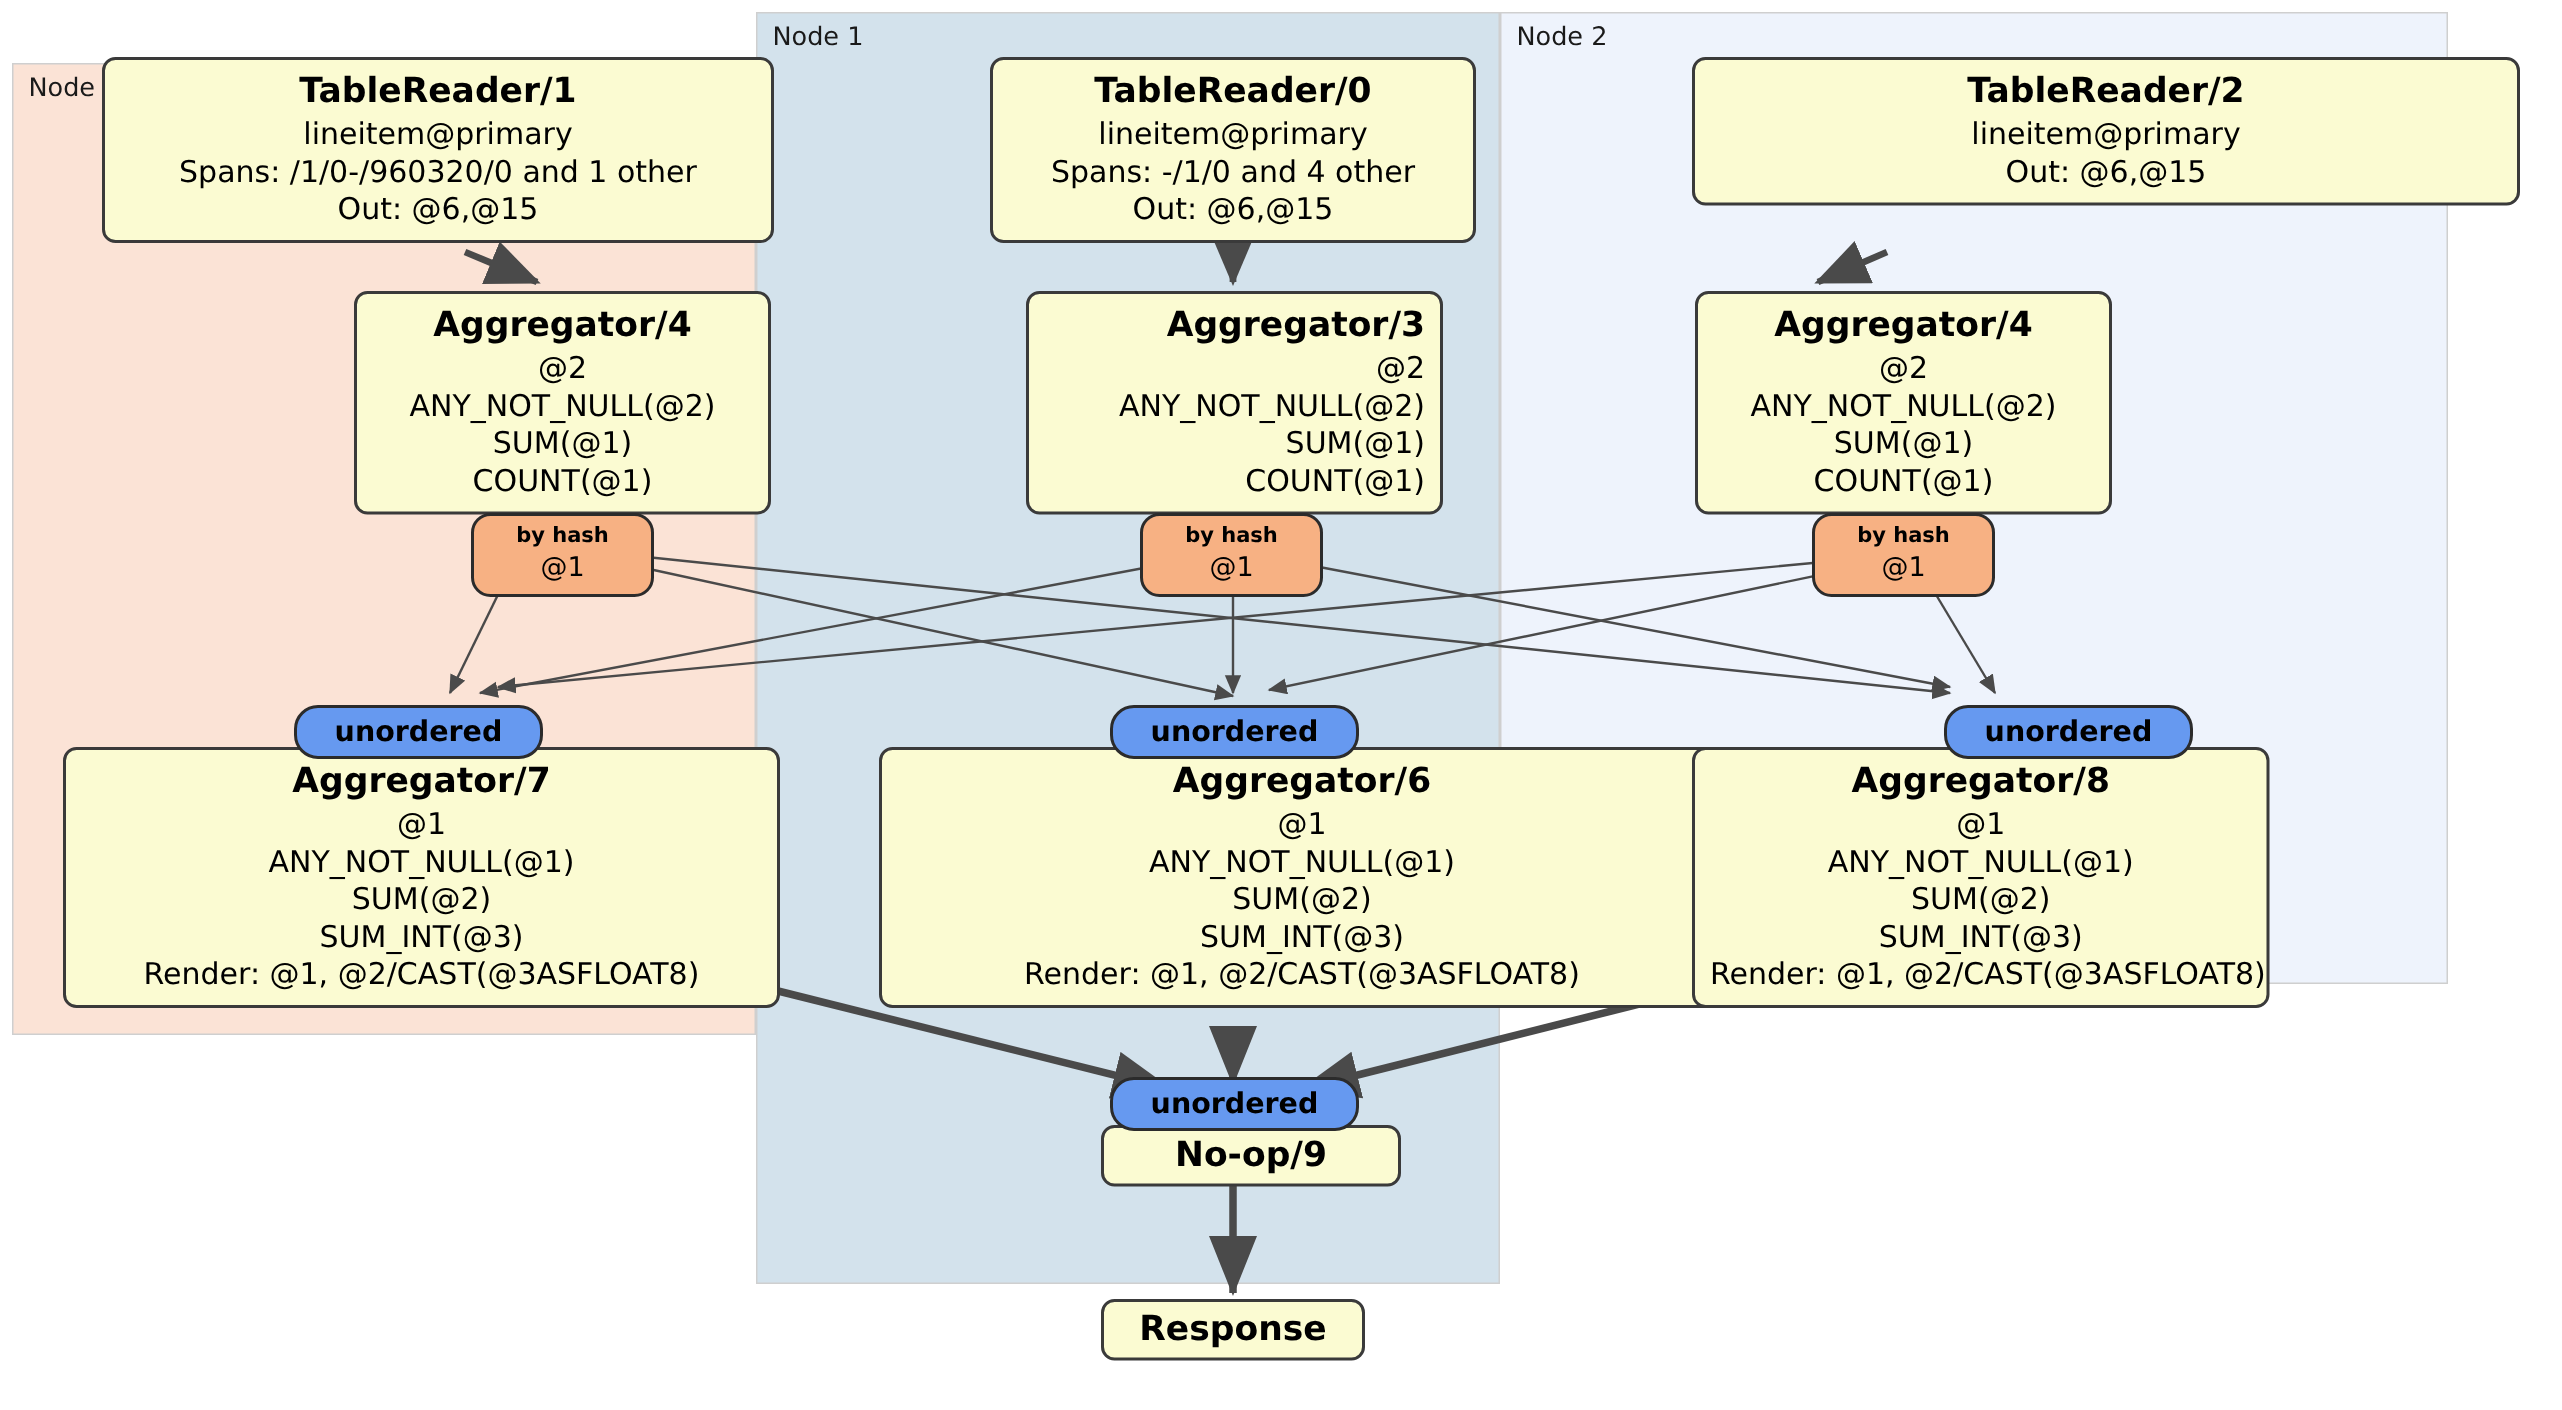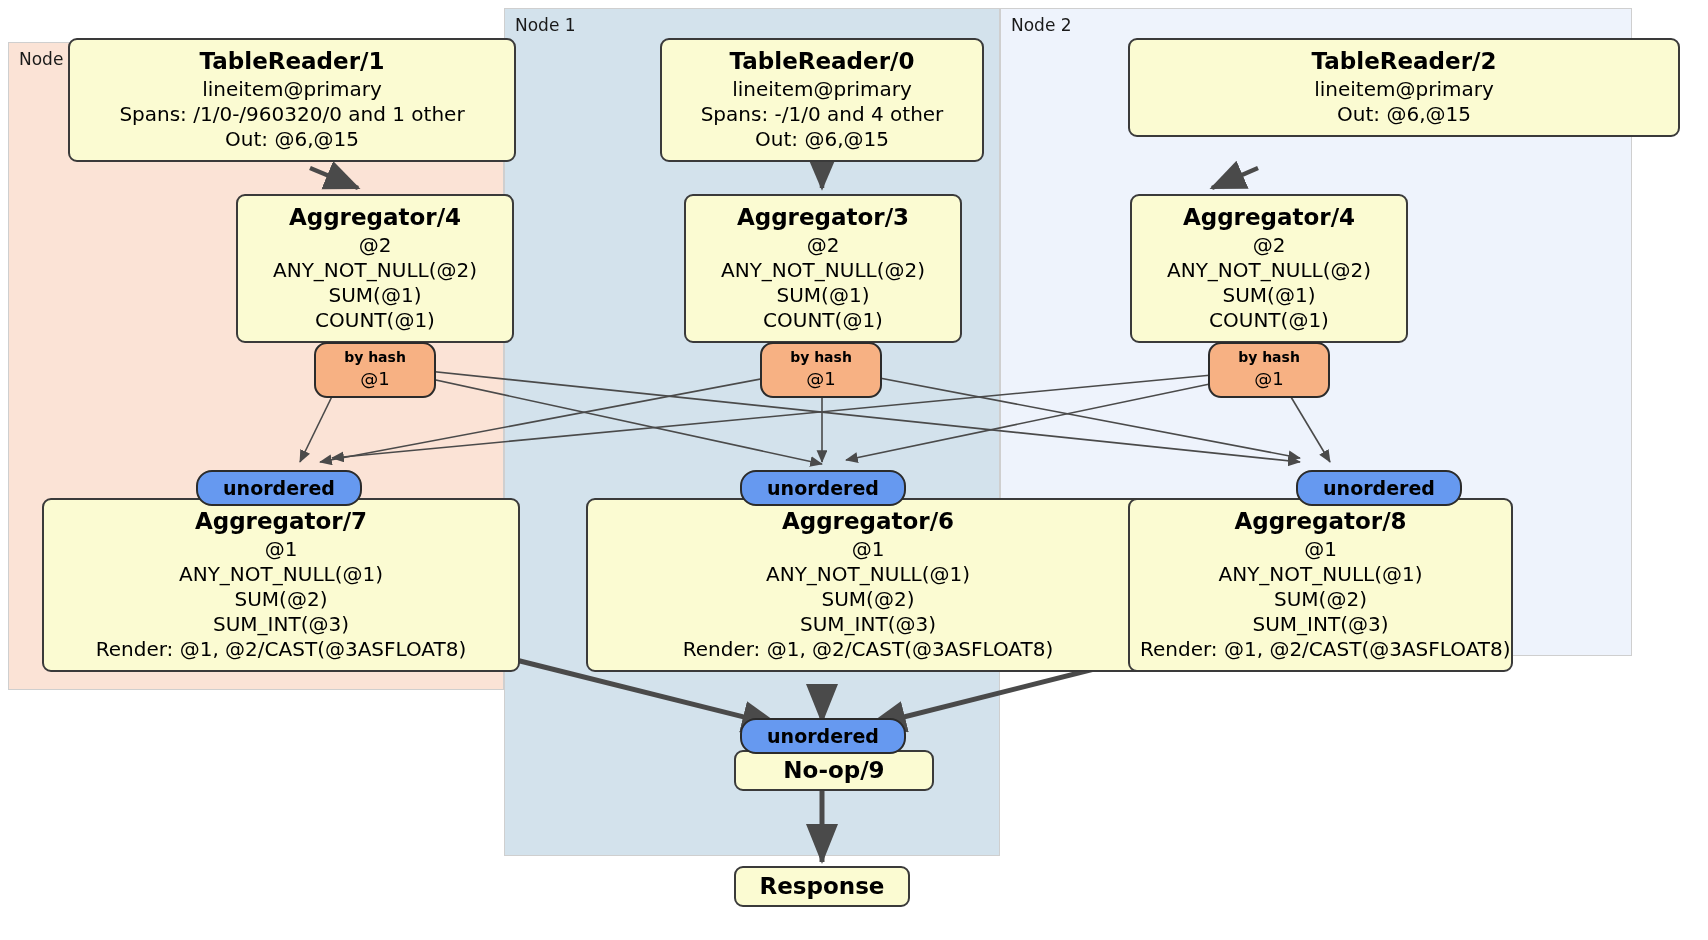--- a/index.html
+++ b/index.html
@@ -169,21 +169,21 @@
   </div>
 
   <div class="proc" style="left:236px; top:194px; width:278px;">
     <span class="ttl">Aggregator/4</span>
     <span class="ln">@2</span>
     <span class="ln">ANY_NOT_NULL(@2)</span>
     <span class="ln">SUM(@1)</span>
     <span class="ln">COUNT(@1)</span>
   </div>
 
-  <div class="proc" style="left:684px; top:194px; width:278px;">
+  <div class="proc" style="left:684px; top:194px; width:278px;text-align:right;">
     <span class="ttl">Aggregator/3</span>
     <span class="ln">@2</span>
     <span class="ln">ANY_NOT_NULL(@2)</span>
     <span class="ln">SUM(@1)</span>
     <span class="ln">COUNT(@1)</span>
   </div>
 
   <div class="proc" style="left:1130px; top:194px; width:278px;">
     <span class="ttl">Aggregator/4</span>
     <span class="ln">@2</span>

